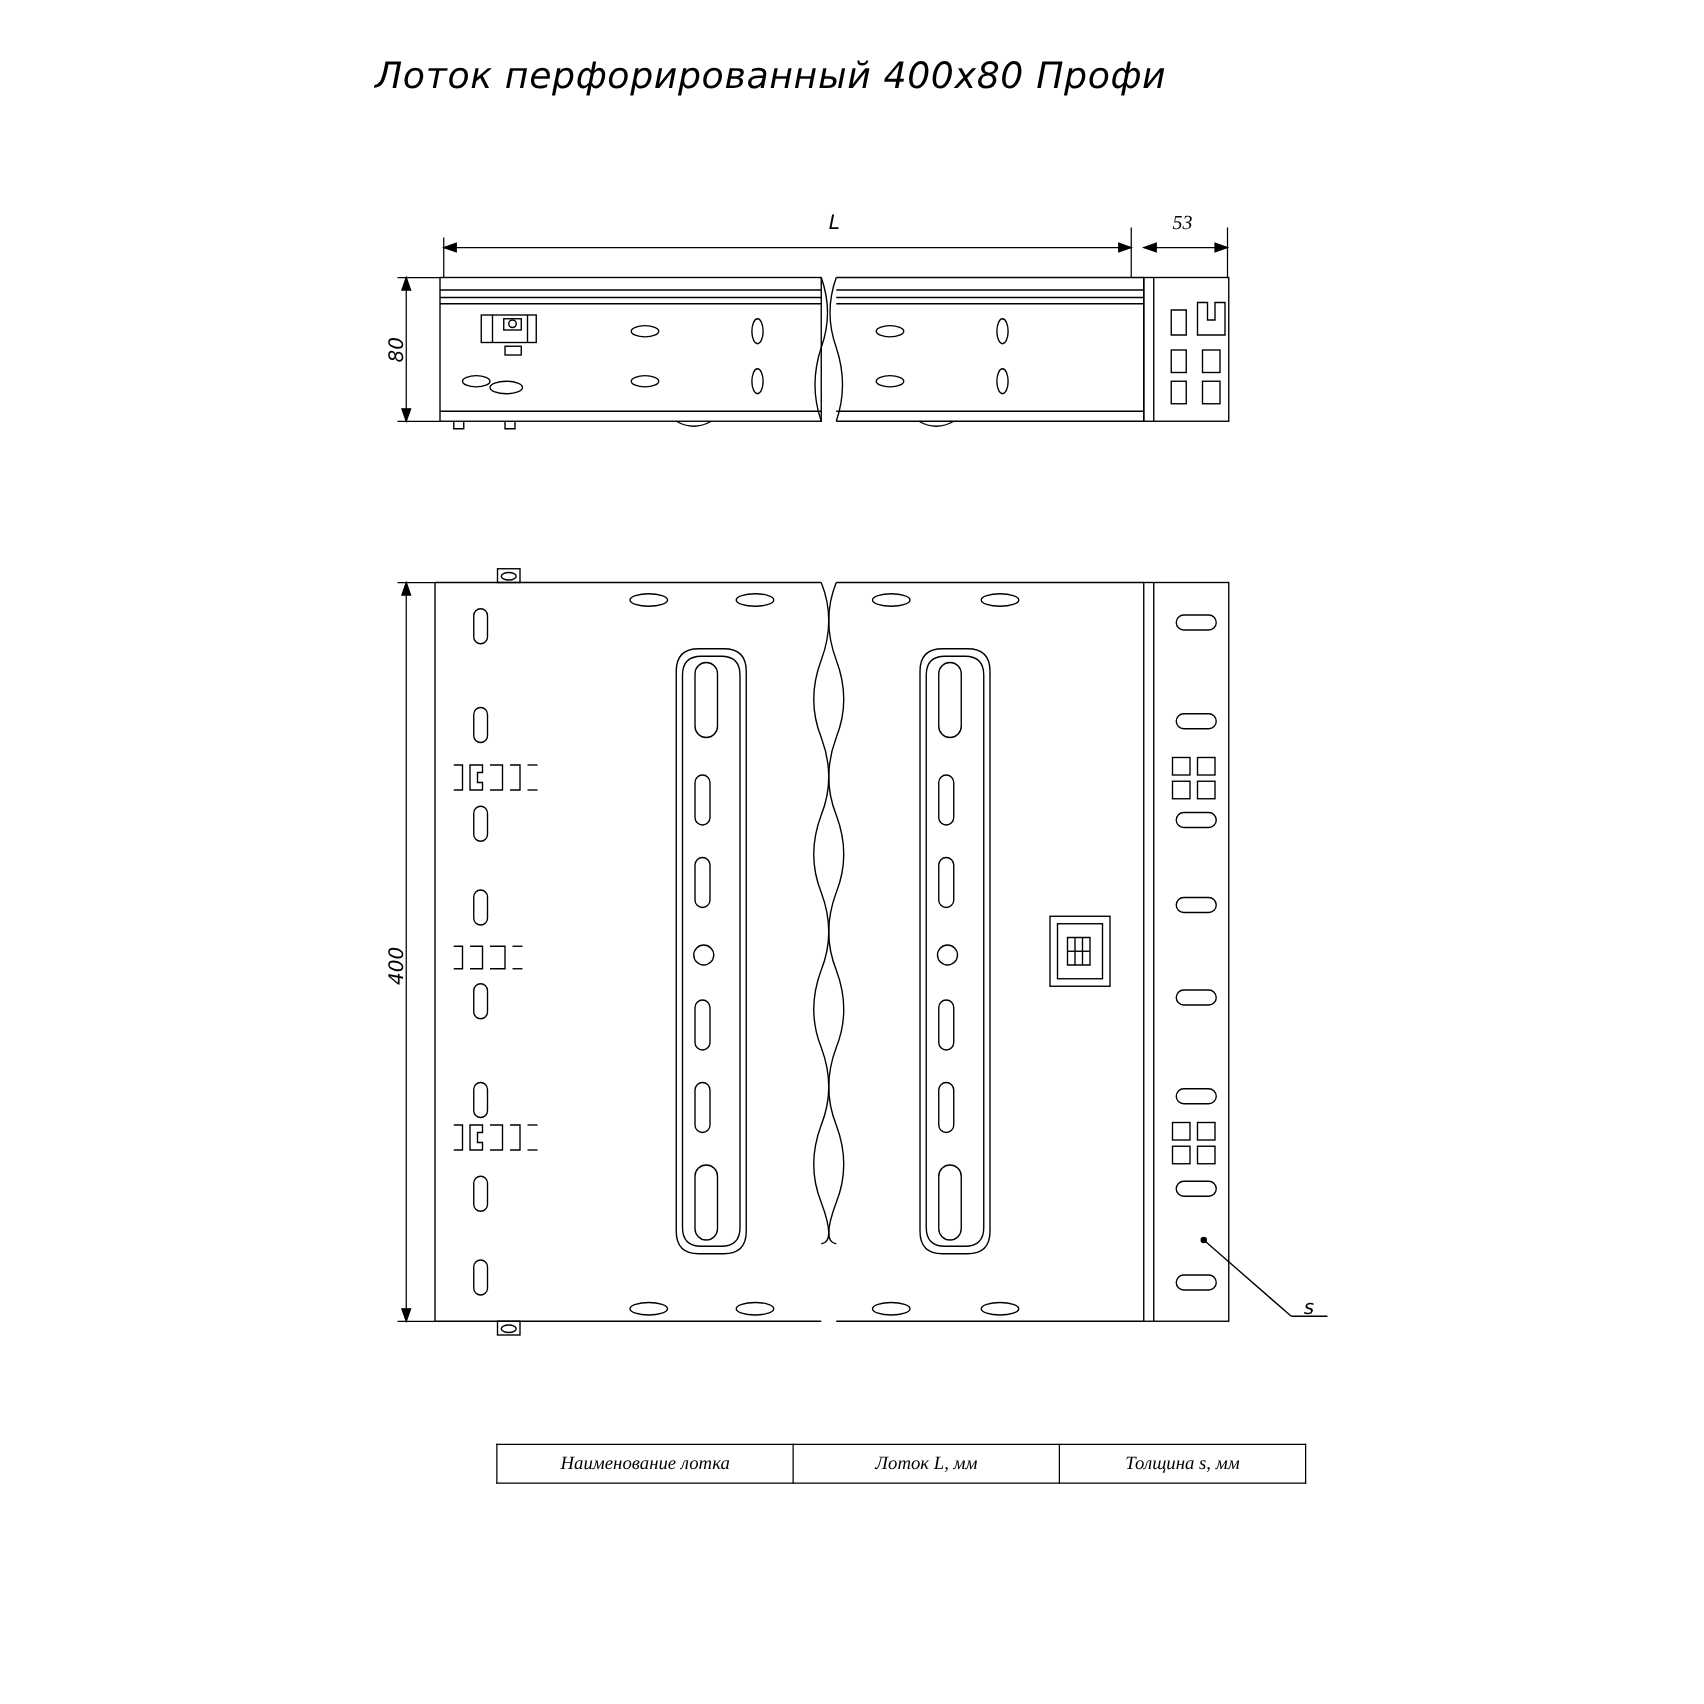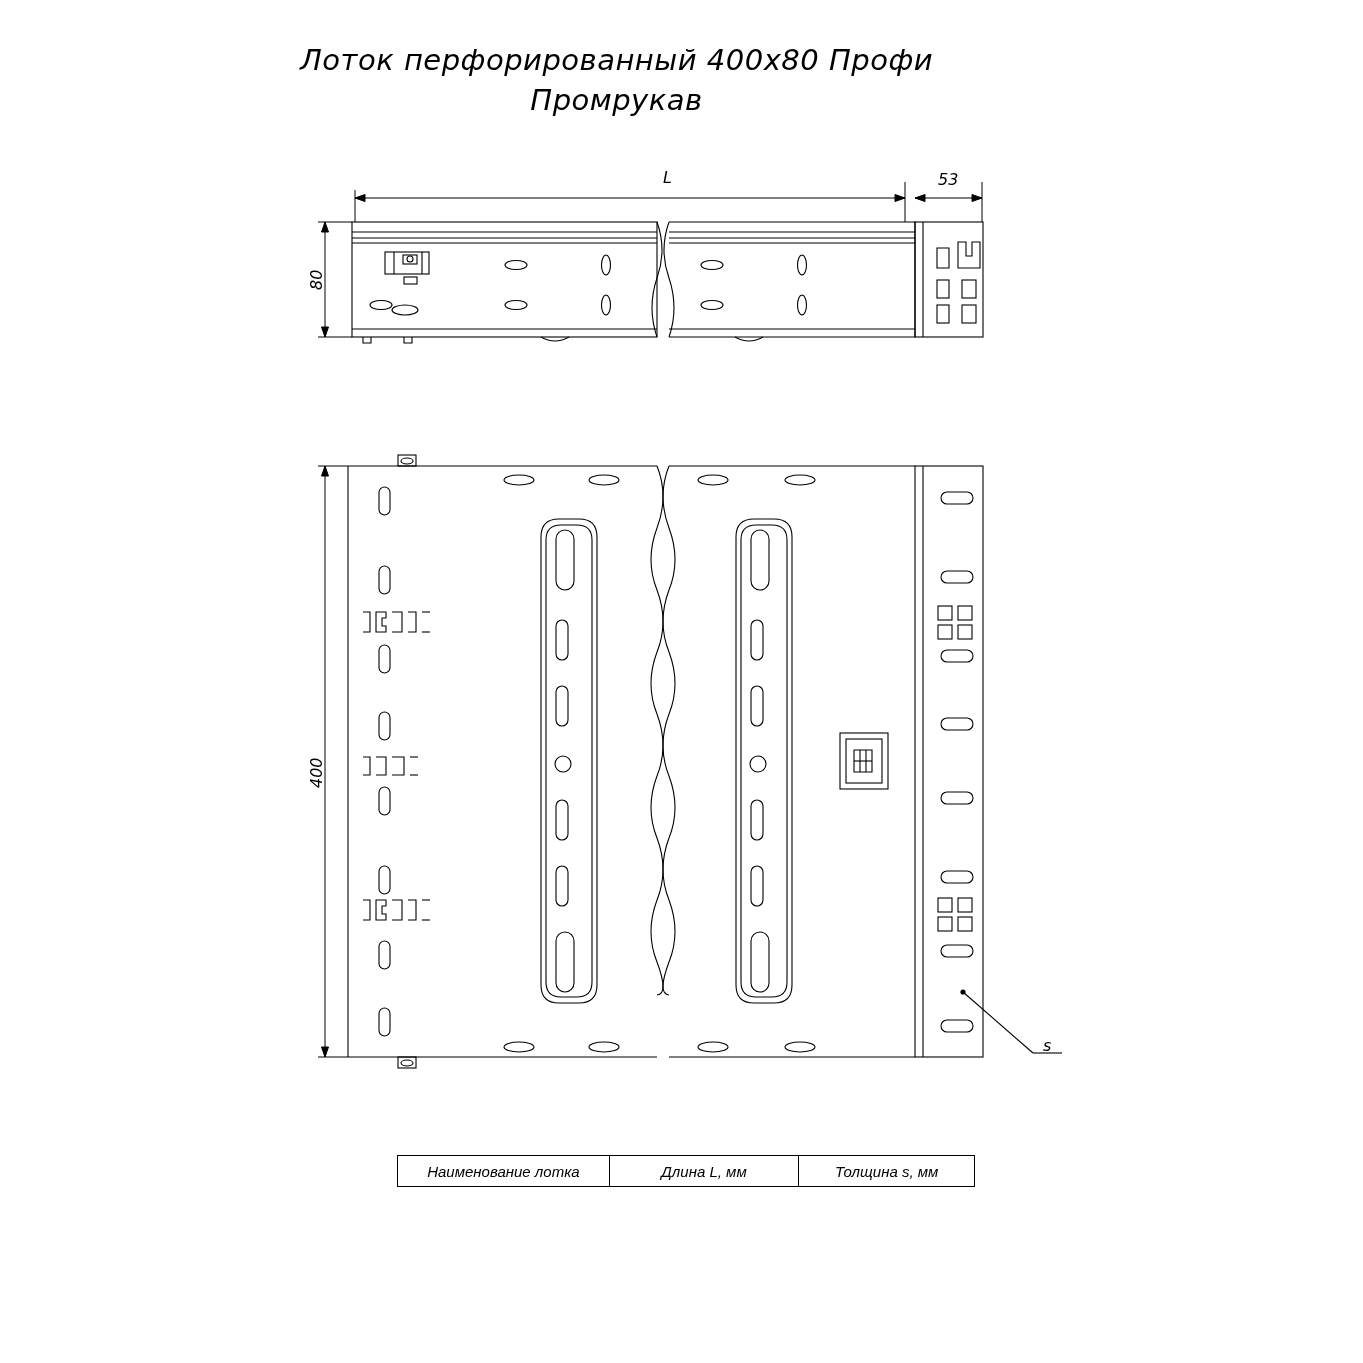--- a/index.html
+++ b/index.html
@@ -52,23 +52,23 @@
   .lbl.vert {
     transform: rotate(-90deg);
     transform-origin: left top;
   }
 
   
   .spec-table {
     position: absolute;
     left: 397px;
     top: 1155px;
-    width: 578px;
+    width: 648px;
     border-collapse: collapse;
-    font-family: Liberation Sans, sans-serif;
+    font-family: Liberation Serif, serif;
     font-style: italic;
     font-size: 15px;
   }
   .spec-table td, .spec-table th {
     border: 1px solid #000;
     text-align: center;
     padding: 4px 2px;
     font-weight: normal;
     font-style: italic;
     height: 22px;
@@ -77,21 +77,20 @@
   .spec-table col.c2 { width: 190px; }
   .spec-table col.c3 { width: 176px; }
 </style>
 </head>
 <body>
 
 <div id="sheet">
 
   <div class="title">
     <span>Лоток перфорированный 400х80 Профи</span>
-    <span class="l2">Промрукав</span>
   </div>
 
   <svg class="draw" viewBox="0 0 1363 1363">
     <g fill="none" stroke="#000" stroke-width="1.1" shape-rendering="geometricPrecision">
 
       <g stroke-width="1">
         <line x1="355" y1="198" x2="905" y2="198"></line>
         <path d="M355 198 l10 -3.5 v7 z" fill="#000"></path>
         <path d="M905 198 l-10 -3.5 v7 z" fill="#000"></path>
         <line x1="355" y1="190" x2="355" y2="222"></line>
@@ -282,35 +281,35 @@
 
         <circle cx="963" cy="992" r="2.6" fill="#000" stroke="none"></circle>
         <line x1="963" y1="992" x2="1033" y2="1053"></line>
         <line x1="1033" y1="1053" x2="1062" y2="1053"></line>
       </g>
 
     </g>
   </svg>
 
   <div class="lbl" style="left:663px; top:168px;">L</div>
-  <div class="lbl" style="left:938px; top:170px;">53</div>
+  <div class="lbl" style="left:938px; top:170px;font-family:Liberation Serif, serif;">53</div>
   <div class="lbl vert" style="left:307px; top:290px;">80</div>
   <div class="lbl vert" style="left:307px; top:788px;">400</div>
   <div class="lbl" style="left:1043px; top:1036px;">s</div>
 
   <table class="spec-table">
     <colgroup>
         <col class="c1">
         <col class="c2">
         <col class="c3">
       </colgroup>
     <thead>
       <tr>
         <th>Наименование лотка</th>
-        <th>Длина L, мм</th>
+        <th>Лоток L, мм</th>
         <th>Толщина s, мм</th>
       </tr>
     </thead>
     <tbody>
     </tbody>
   </table>
 
 </div>
 
 </body></html>

